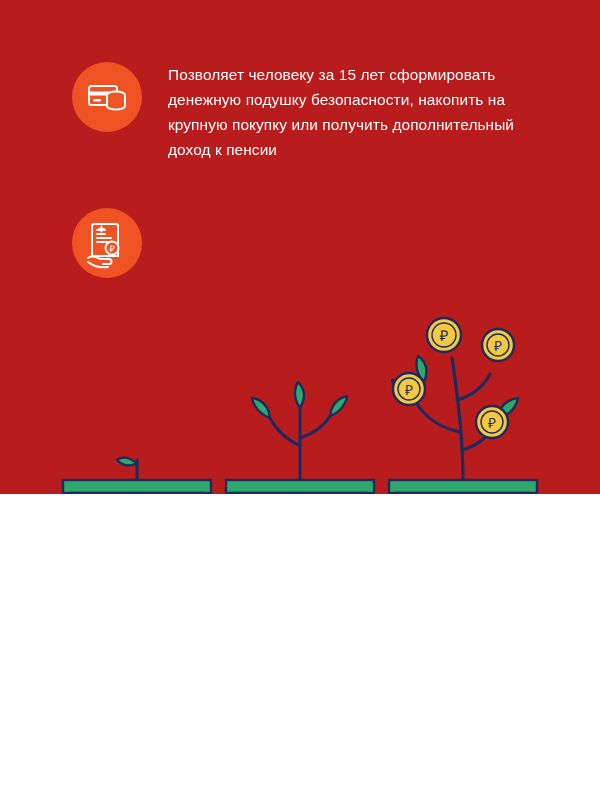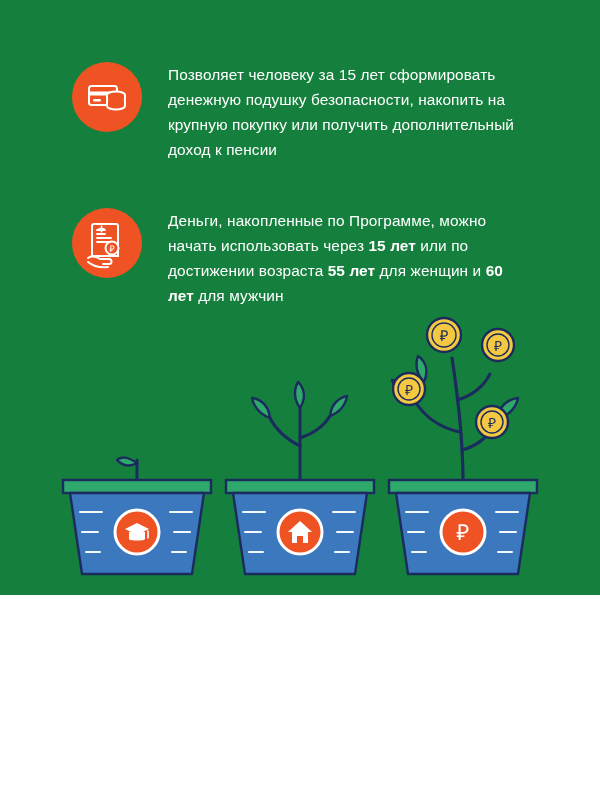--- a/index.html
+++ b/index.html
@@ -9,22 +9,22 @@
   }
   body {
     width: 600px;
     height: 800px;
     font-family: "Liberation Sans", sans-serif;
     overflow: hidden;
   }
   #infographic {
     position: relative;
     width: 600px;
-    height: 595px;
-    background: #15803d;
+    height: 494px;
+    background: #b91c1c;
     overflow: hidden;
   }
   .bullet-row {
     position: absolute;
     display: flex;
     align-items: flex-start;
   }
   #bullet-1 { left: 72px; top: 62px; }
   #bullet-2 { left: 72px; top: 208px; }
 
@@ -94,23 +94,20 @@
         <path d="M22 16 h22 a2 2 0 0 1 2 2 v30 h-26 v-30 a2 2 0 0 1 2 -2 z" fill="none" stroke="#FFFFFF" stroke-width="2"></path>
         <path d="M25 22 h8 M25 26 h8 M25 30 h14 M25 34 h14" stroke="#FFFFFF" stroke-width="1.8" stroke-linecap="round"></path>
         <path d="M29.5 18.5 v5 M27 21 h5" stroke="#FFFFFF" stroke-width="1.8" stroke-linecap="round"></path>
 
         <circle cx="40" cy="40" r="6.5" fill="#F05323" stroke="#FFFFFF" stroke-width="2"></circle>
         <text x="40" y="44" font-family="Liberation Sans, sans-serif" font-size="9" fill="#FFFFFF" text-anchor="middle">₽</text>
 
         <path d="M16 50 c4 -3 9 -1 12 1 h9 a2.5 2.5 0 0 1 0 5 h-6" fill="none" stroke="#FFFFFF" stroke-width="2" stroke-linecap="round"></path>
         <path d="M16 54 c5 4 12 6 20 5" fill="none" stroke="#FFFFFF" stroke-width="2" stroke-linecap="round"></path>
       </svg>
-    </div>
-    <div class="bullet-text">
-      <span>Деньги, накопленные по Программе, можно начать использовать через </span><b>15 лет</b><span> или по достижении возраста </span><b>55 лет</b><span> для женщин и </span><b>60 лет</b><span> для мужчин</span>
     </div>
   </div>
 
   <div id="plants">
     <svg width="600" height="295" viewBox="0 0 600 295" aria-hidden="true">
 
       <g>
 
         <path d="M137 160 v22" fill="none" stroke="#1B2B5E" stroke-width="3" stroke-linecap="round"></path>
         <path d="M137 163 c-14 -10 -20 -3 -20 -3 c0 0 8 10 20 3 z" fill="#2FA86B" stroke="#1B2B5E" stroke-width="2.4" stroke-linejoin="round"></path>

